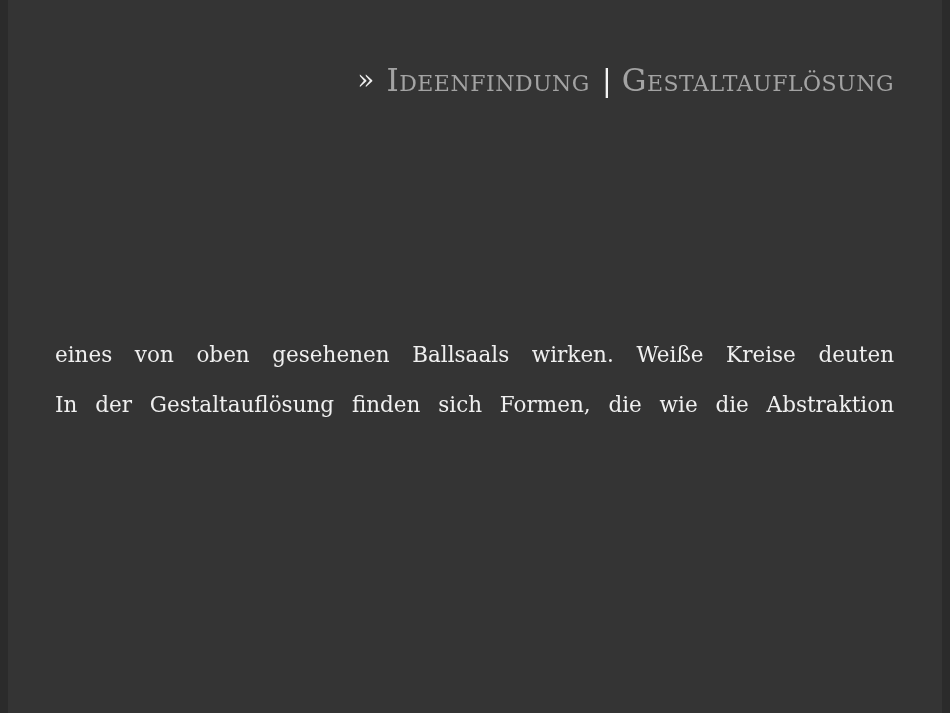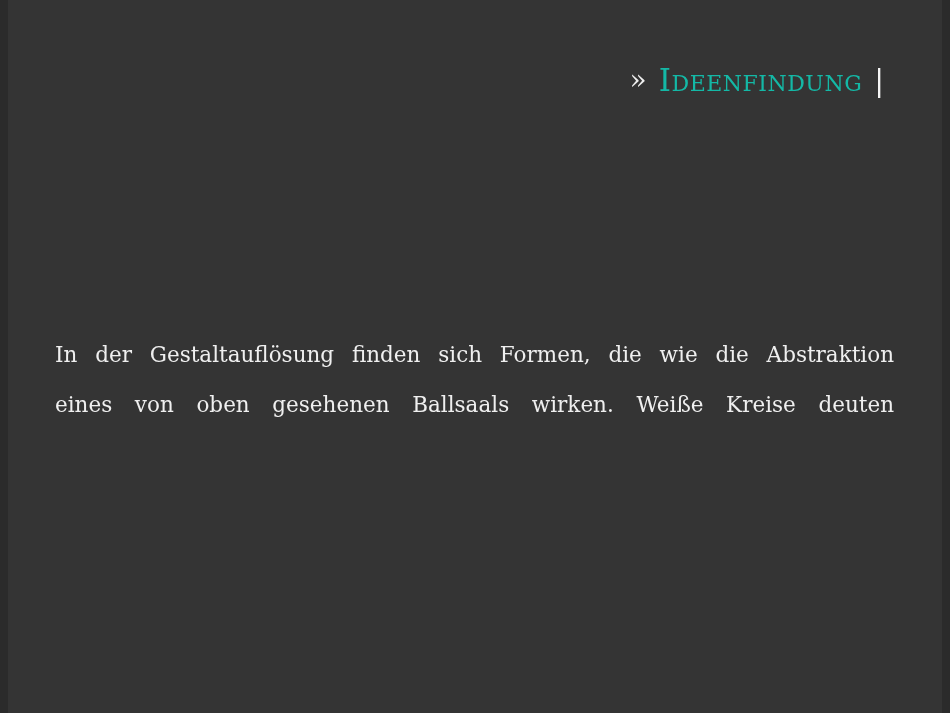--- a/index.html
+++ b/index.html
@@ -47,21 +47,21 @@
     color: #efefef;
     margin-right: 12px;
     position: relative;
     top: -2px;
   }
   .title-text {
     font-family: "DejaVu Serif", serif;
     font-size: 31px;
     font-weight: 400;
     letter-spacing: 0.5px;
-    color: #14b8a6;
+    color: #a3a3a3;
   }
   
   .sc {
     font-variant: small-caps;
     font-size: 31px;
   }
   .sep {
     display: inline-block;
     margin: 0 10px 0 12px;
     color: #f4f4f4;
@@ -98,22 +98,23 @@
 
 <div class="slide">
 
   <div class="edge-left"></div>
   <div class="edge-right"></div>
 
   <div class="title-row">
     <span class="chev">»</span>
     <span class="title-text sc">Ideenfindung</span>
     <span class="sep">|</span>
+    <span class="title-text sc">Gestaltauflösung</span>
   </div>
 
   <div class="body-block">
     <p>
+      <span class="line">eines von oben gesehenen Ballsaals wirken. Weiße Kreise deuten</span>
       <span class="line">In der Gestaltauflösung finden sich Formen, die wie die Abstraktion</span>
-      <span class="line">eines von oben gesehenen Ballsaals wirken. Weiße Kreise deuten</span>
     </p>
   </div>
 
 </div>
 
 </body></html>

